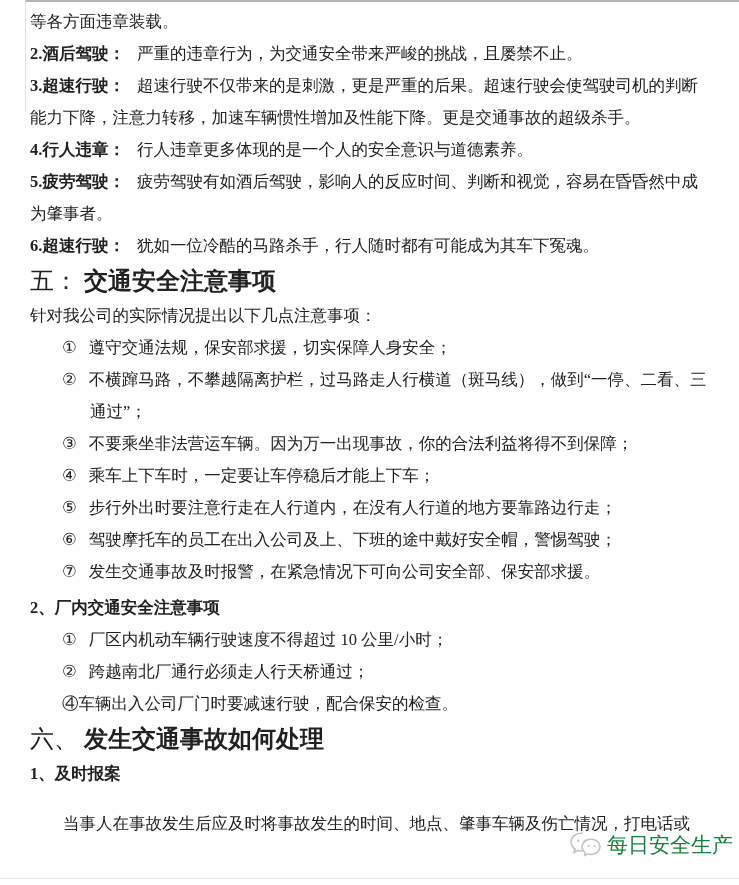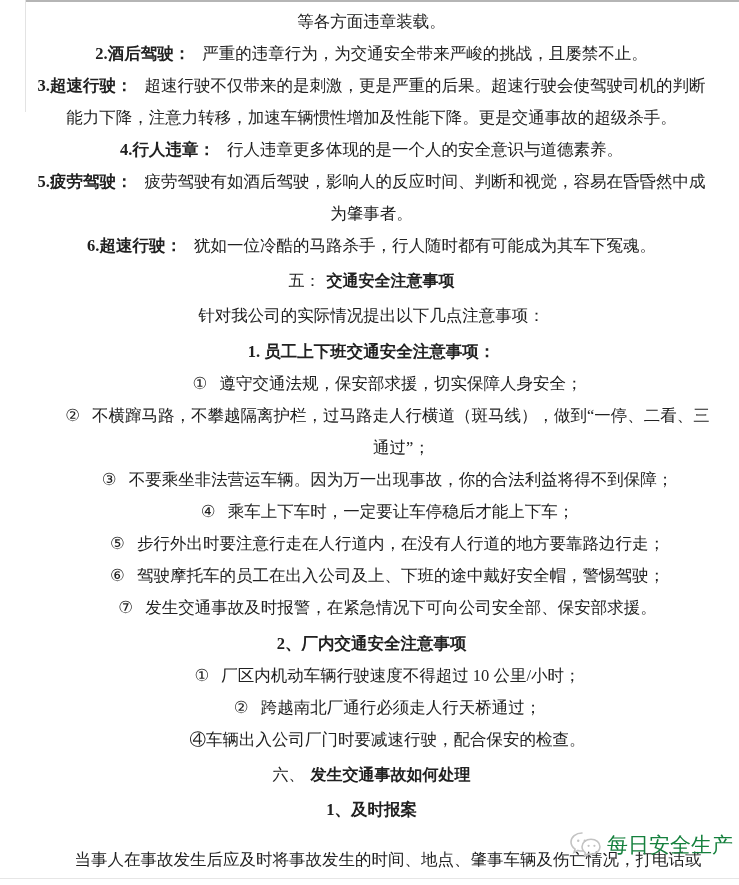--- a/index.html
+++ b/index.html
@@ -3,34 +3,33 @@
 <meta charset="utf-8">
 <style>
   html,body{margin:0;padding:0;background:#ffffff;}
   .page{
     position:relative;
     width:739px;height:885px;
     background:#ffffff;
     overflow:hidden;
     font-family:"Liberation Serif","DejaVu Serif",serif;
     color:#212121;
-    text-align:center;
   }
   .top-rule{position:absolute;top:0;left:25px;right:0;height:2px;background:#b5b5b5;}
   .left-rule{position:absolute;top:0;left:25px;width:1px;height:112px;background:#e3e3e3;}
   .bottom-rule{position:absolute;top:878px;left:0;right:0;height:1px;background:#e6e6e6;}
   .doc{
     position:absolute;top:6px;left:30px;right:26px;
     font-size:16.5px;line-height:32px;
   }
   .doc p,.doc h2{margin:0;padding:0;}
   p.plain{ }
   p.numbered .label{font-weight:700;}
   p.numbered .label{margin-right:12px;}
-  h2.heading{font-size:16px;line-height:34px;margin:2px 0;font-weight:400;}
+  h2.heading{font-size:24px;line-height:34px;margin:2px 0;font-weight:400;}
   h2.heading .h-title{font-weight:700;margin-left:6px;}
   p.subheading{font-weight:700;margin-top:4px;}
   p.subheading.tightTop{margin-top:2px;}
   p.item{padding-left:60px;text-indent:-28px;}
   p.item .marker{margin-right:12px;}
   p.item.tight .marker{margin-right:0;}
   p.indent1{text-indent:2em;line-height:20px;margin-top:24px;}
   .watermark{
     position:absolute;top:830px;right:6px;
     display:flex;align-items:center;gap:4px;
@@ -60,21 +59,20 @@
     <p class="numbered"><span class="label">4.行人违章：</span><span>行人违章更多体现的是一个人的安全意识与道德素养。</span></p>
 
     <p class="numbered"><span class="label">5.疲劳驾驶：</span><span>疲劳驾驶有如酒后驾驶，影响人的反应时间、判断和视觉，容易在昏昏然中成为肇事者。</span></p>
 
     <p class="numbered"><span class="label">6.超速行驶：</span><span>犹如一位冷酷的马路杀手，行人随时都有可能成为其车下冤魂。</span></p>
 
     <h2 class="heading"><span class="h-prefix">五：</span><span class="h-title">交通安全注意事项</span></h2>
 
     <p class="plain">针对我公司的实际情况提出以下几点注意事项：</p>
 
-    <p class="subheading">1. 员工上下班交通安全注意事项：</p>
 
     <p class="item"><span class="marker">①</span><span>遵守交通法规，保安部求援，切实保障人身安全；</span></p>
 
     <p class="item"><span class="marker">②</span><span>不横蹿马路，不攀越隔离护栏，过马路走人行横道（斑马线），做到“一停、二看、三通过”；</span></p>
 
     <p class="item"><span class="marker">③</span><span>不要乘坐非法营运车辆。因为万一出现事故，你的合法利益将得不到保障；</span></p>
 
     <p class="item"><span class="marker">④</span><span>乘车上下车时，一定要让车停稳后才能上下车；</span></p>
 
     <p class="item"><span class="marker">⑤</span><span>步行外出时要注意行走在人行道内，在没有人行道的地方要靠路边行走；</span></p>

